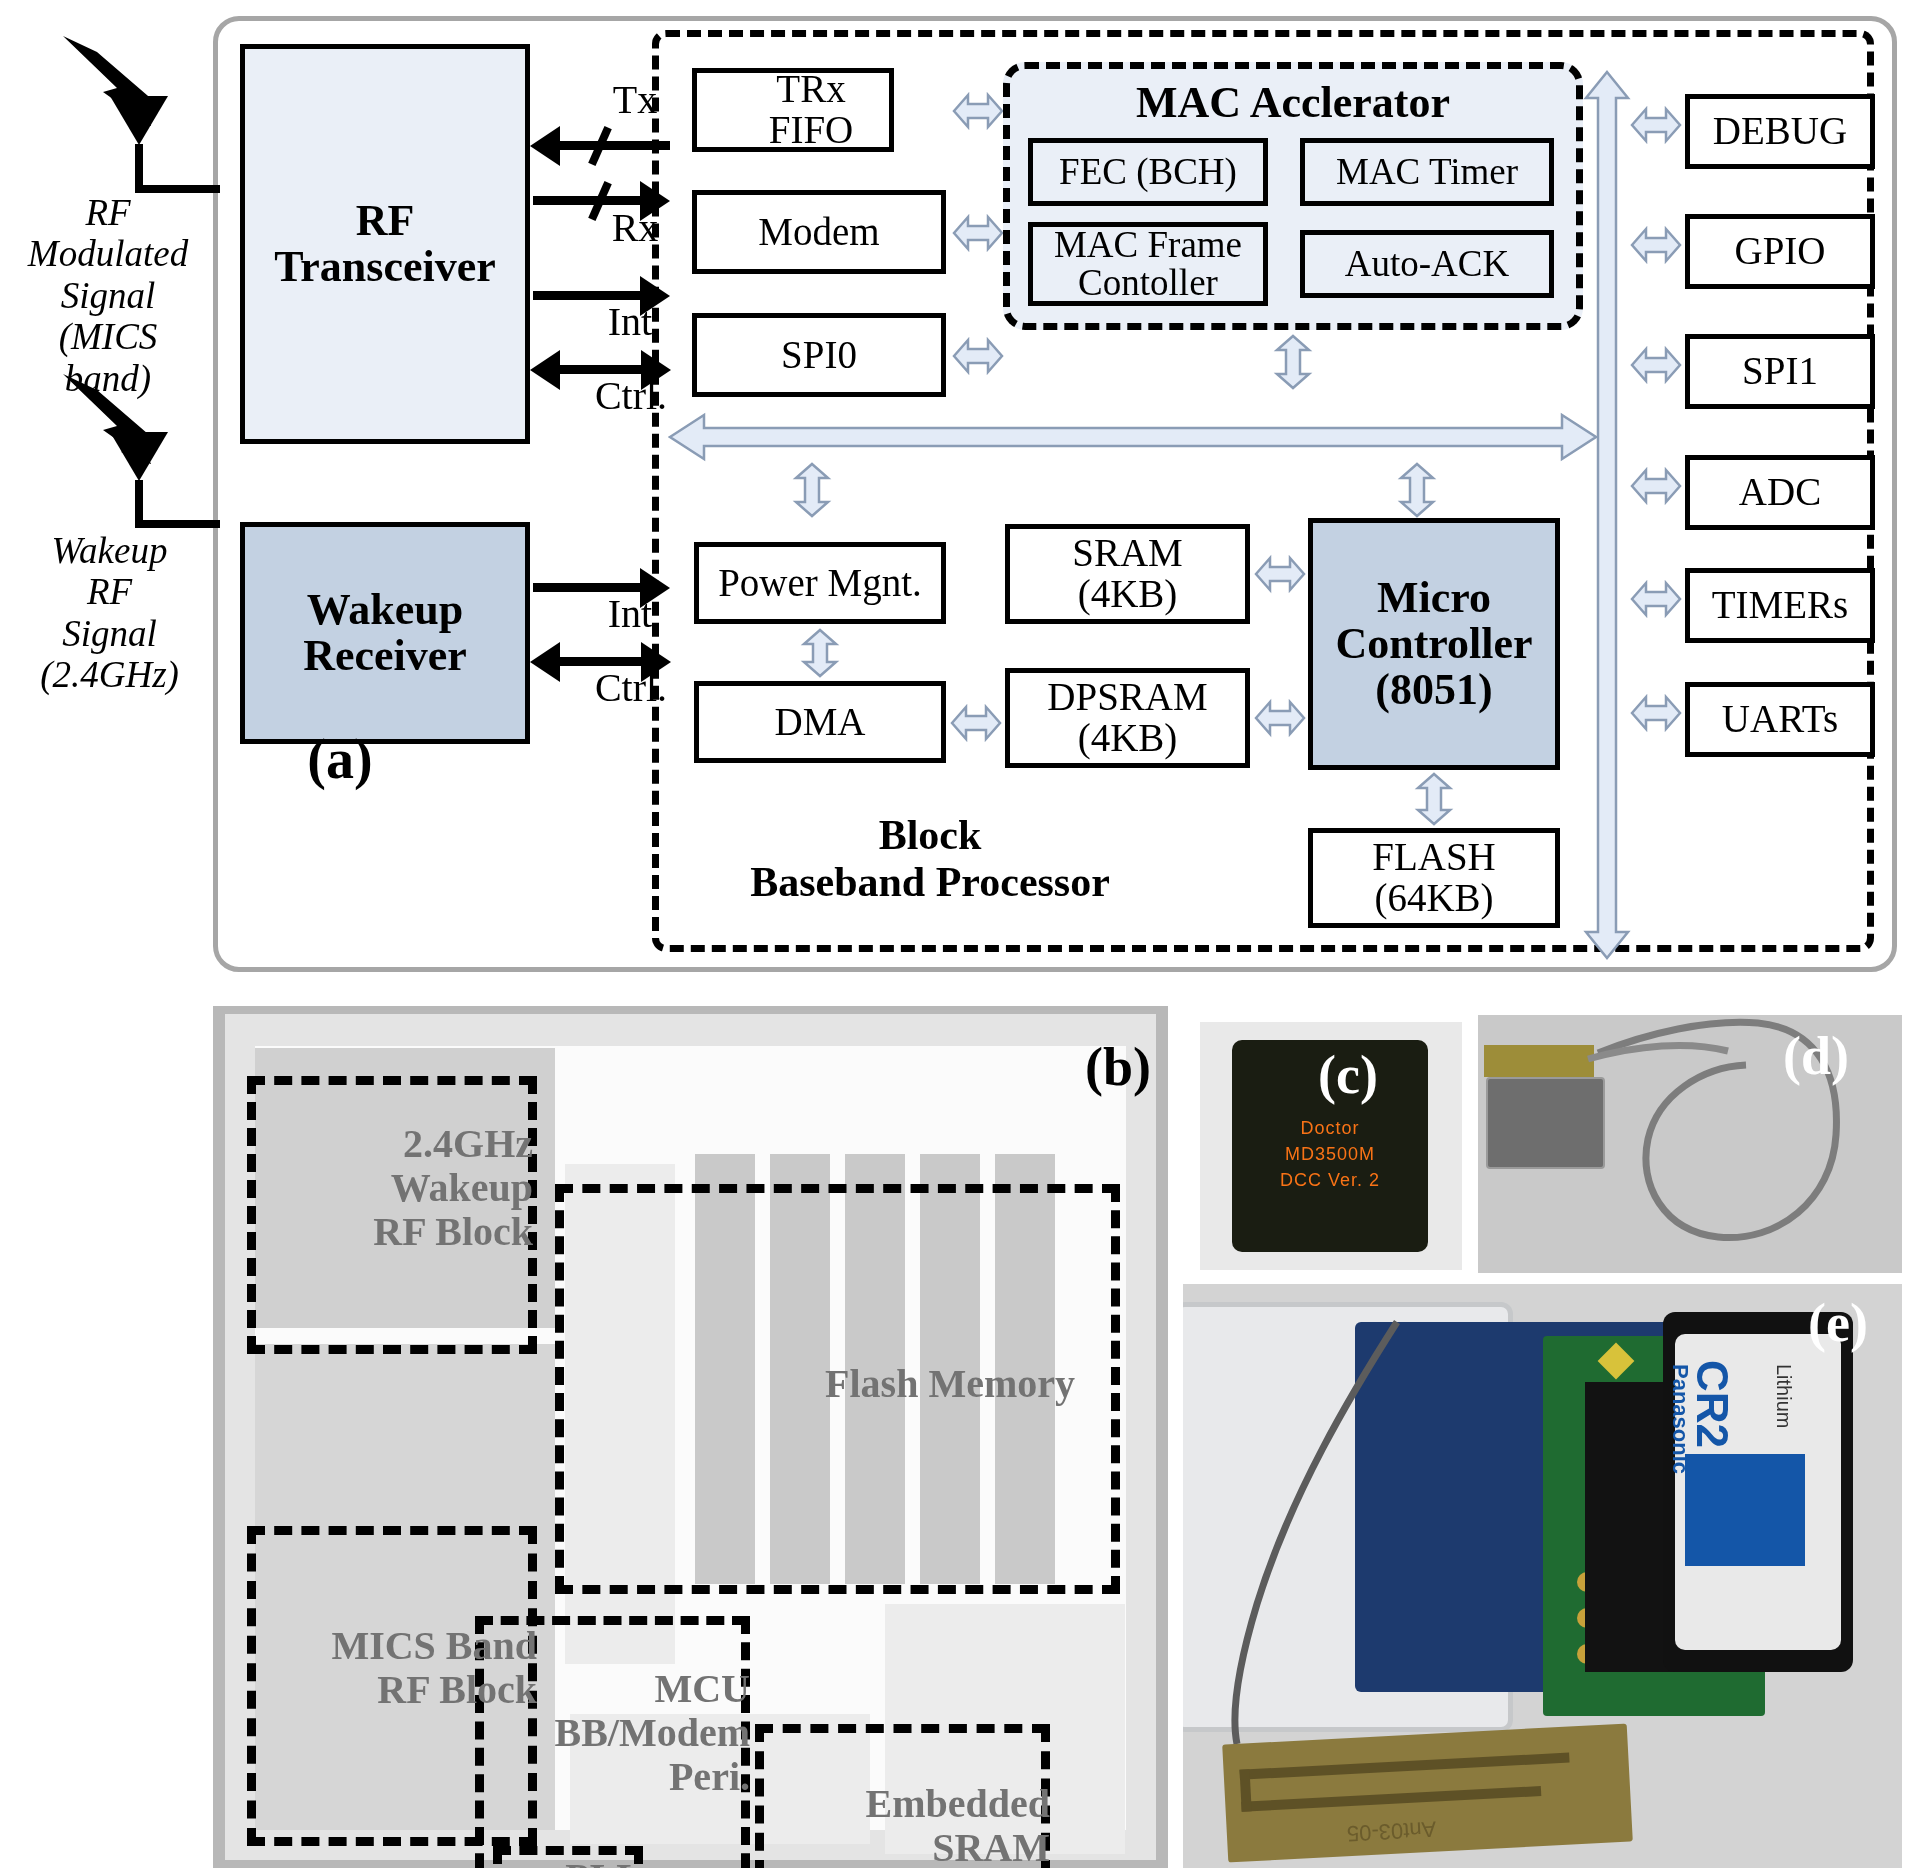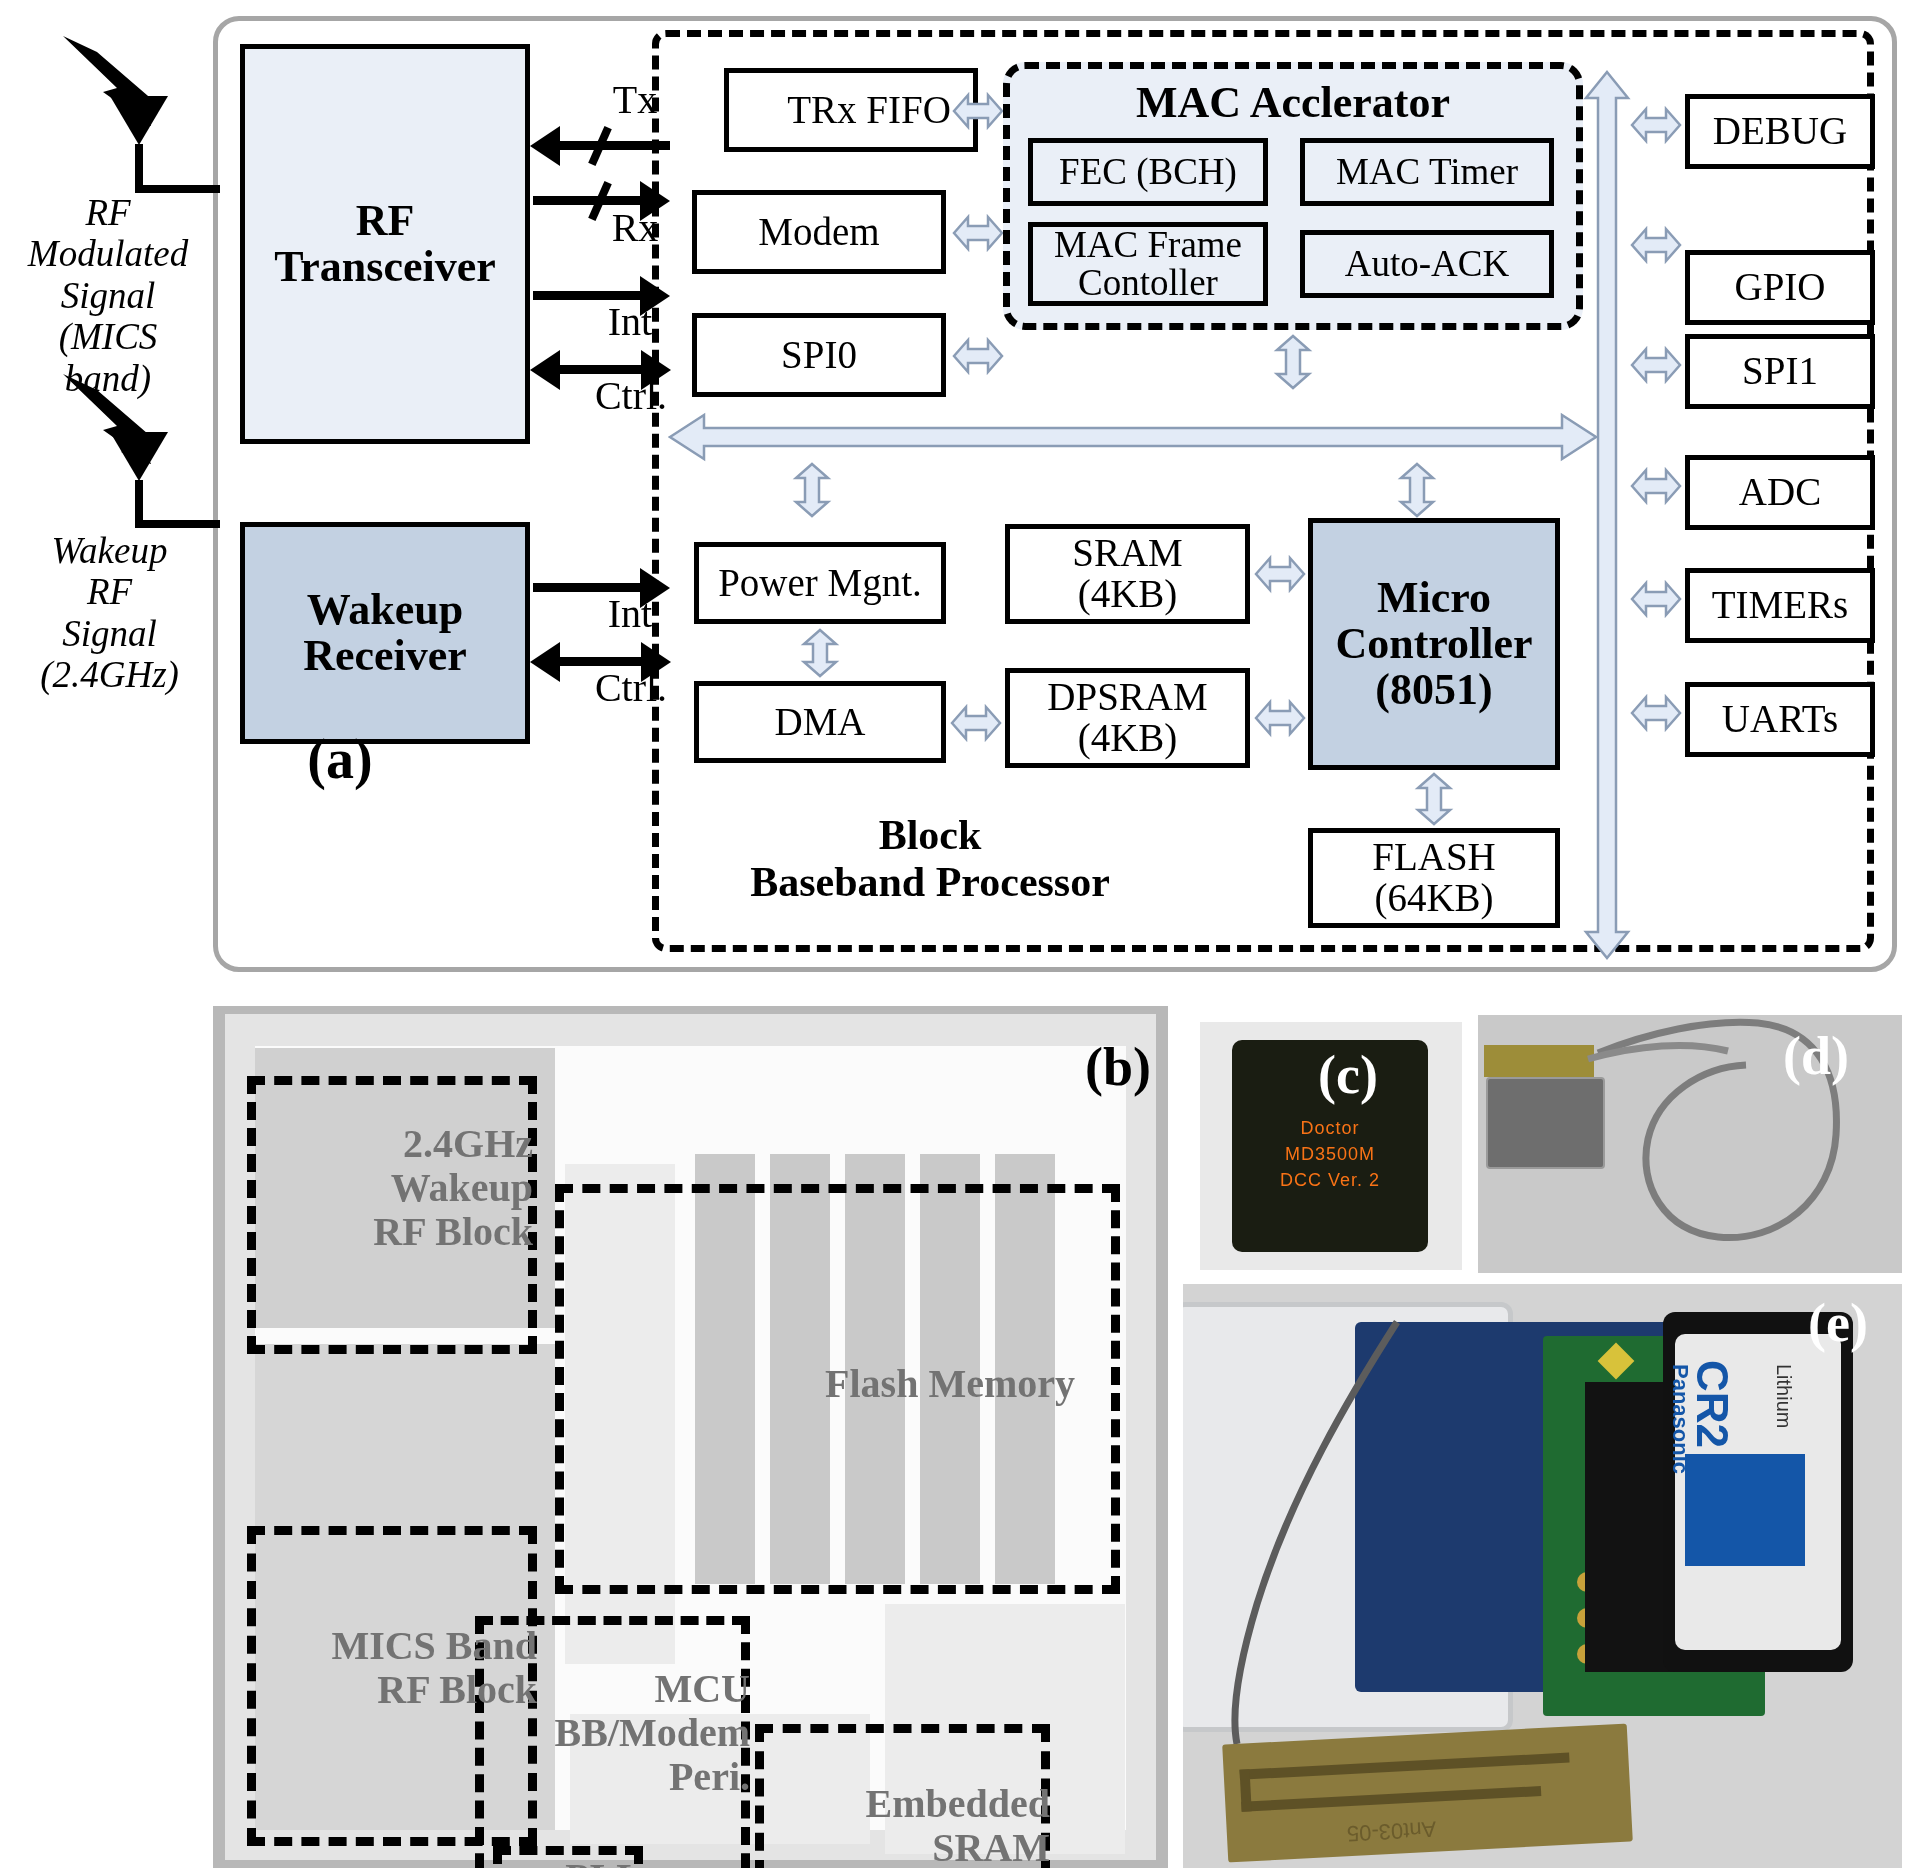--- a/index.html
+++ b/index.html
@@ -145,21 +145,21 @@
 <div class="shead-r abs" style="left:641px;top:642px;"></div>
 <div class="plain-txt" style="left:566px;top:666px;width:130px;font-size:40px;">Ctrl.</div>
 
 <div class="dashbox" id="baseband-border"></div>
 
 <div class="plain-txt bld" style="left:700px;top:812px;width:460px;font-size:42px;">
   <div>Block</div>
   <div>Baseband Processor</div>
 </div>
 
-<div class="blk abs" style="left:724px;top:68px;width:254px;height:84px;padding-left:36px;">
+<div class="blk abs" style="left:692px;top:68px;width:202px;height:84px;padding-left:36px;">
     <span>TRx FIFO</span>
   </div>
 <div class="blk abs" style="left:692px;top:190px;width:254px;height:84px;">
     <span>Modem</span>
   </div>
 <div class="blk abs" style="left:692px;top:313px;width:254px;height:84px;">
     <span>SPI0</span>
   </div>
 
 <svg class="hollow" style="left:952px;top:86px;" width="52" height="50">
@@ -256,21 +256,21 @@
 <svg class="hollow" style="left:1630px;top:100px;" width="52" height="50">
     <path d="M2 25 L16 9 L16 18 L36 18 L36 9 L50 25 L36 41 L36 32 L16 32 L16 41 Z" fill="#e3ebf7" stroke="#8a9cb5" stroke-width="2.5"></path>
   </svg>
 <div class="blk abs" style="left:1685px;top:94px;width:190px;height:75px;">
     <span>DEBUG</span>
   </div>
 
 <svg class="hollow" style="left:1630px;top:220px;" width="52" height="50">
     <path d="M2 25 L16 9 L16 18 L36 18 L36 9 L50 25 L36 41 L36 32 L16 32 L16 41 Z" fill="#e3ebf7" stroke="#8a9cb5" stroke-width="2.5"></path>
   </svg>
-<div class="blk abs" style="left:1685px;top:214px;width:190px;height:75px;margin-top:36px;">
+<div class="blk abs" style="left:1685px;top:214px;width:190px;height:75px;">
     <span>GPIO</span>
   </div>
 
 <svg class="hollow" style="left:1630px;top:340px;" width="52" height="50">
     <path d="M2 25 L16 9 L16 18 L36 18 L36 9 L50 25 L36 41 L36 32 L16 32 L16 41 Z" fill="#e3ebf7" stroke="#8a9cb5" stroke-width="2.5"></path>
   </svg>
 <div class="blk abs" style="left:1685px;top:334px;width:190px;height:75px;">
     <span>SPI1</span>
   </div>
 

